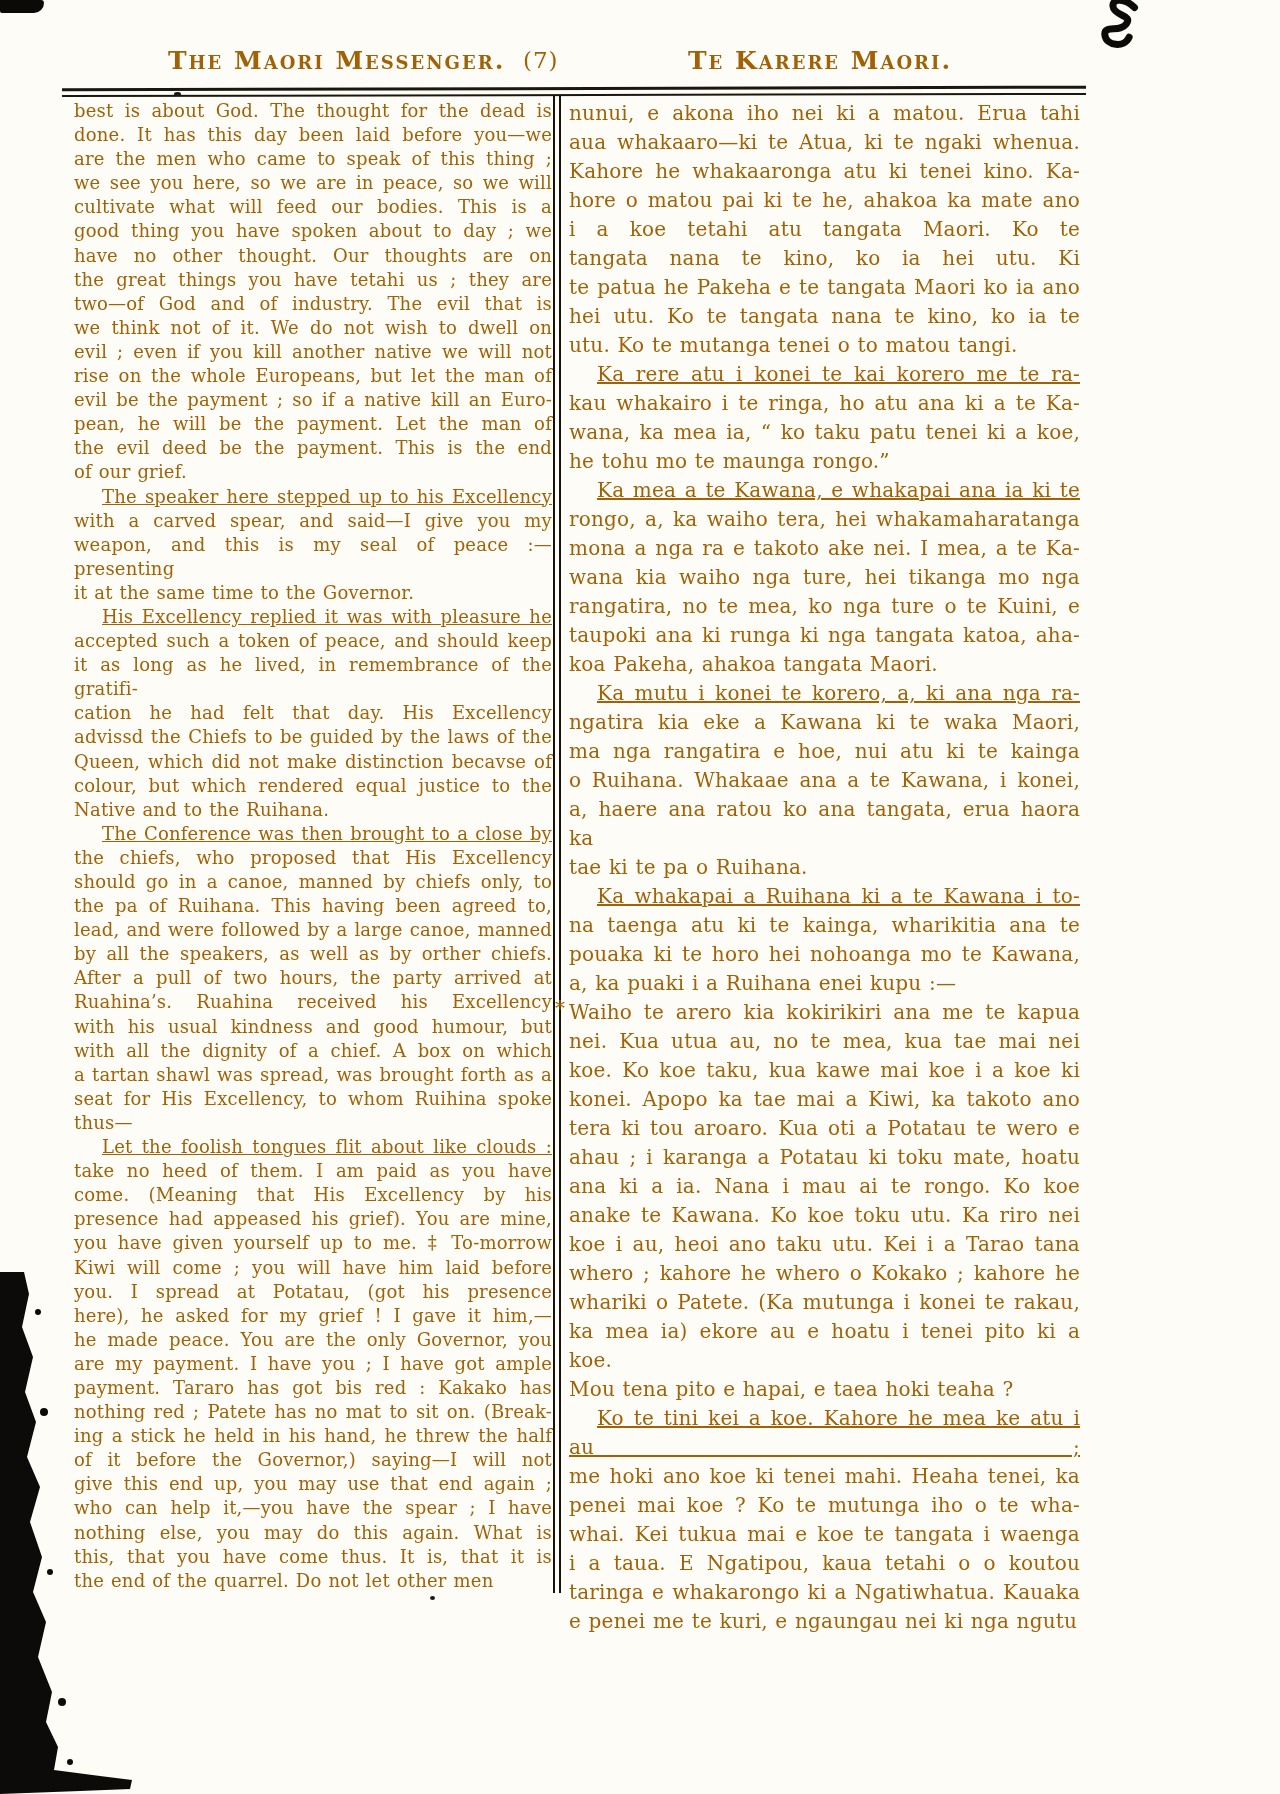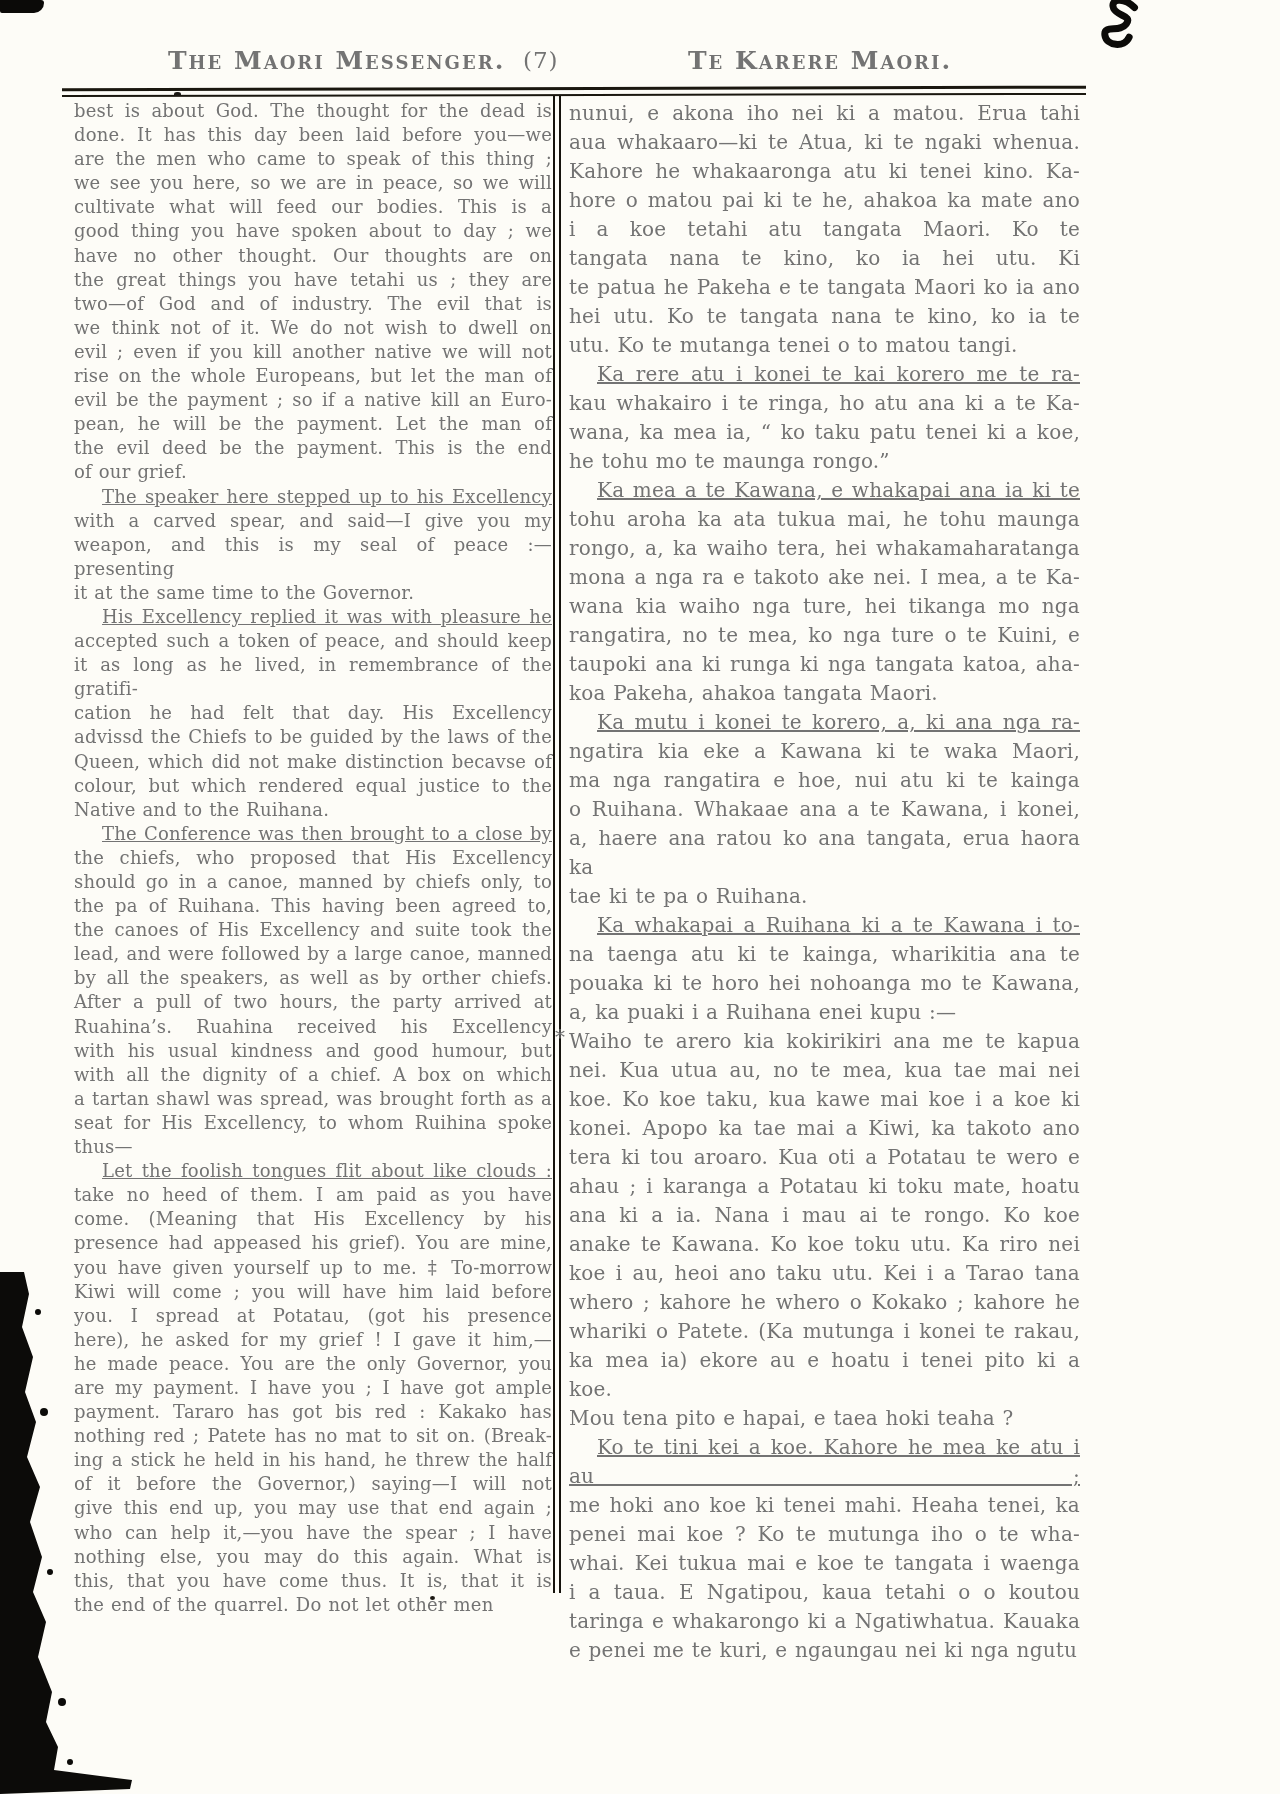--- a/index.html
+++ b/index.html
@@ -3,21 +3,21 @@
 <meta charset="utf-8">
 <style>
   html,body { margin:0; padding:0; background:#e8e6df; }
   .page {
     position:relative;
     width:1280px; height:1794px;
     margin:0 auto;
     background:#fdfcf7;
     overflow:hidden;
     font-family:"DejaVu Serif","Liberation Serif",serif;
-    color:#737373;
+    color:#a16207;
   }
   
   .header-title {
     position:absolute;
     font-variant:small-caps;
     font-weight:bold;
     font-size:25px;
     letter-spacing:2px;
     white-space:nowrap;
   }
@@ -105,21 +105,20 @@
         <div class="line">advissd the Chiefs to be guided by the laws of the</div>
         <div class="line">Queen, which did not make distinction becavse of</div>
         <div class="line">colour, but which rendered equal justice to the</div>
         <div class="line">Native and to the Ruihana.</div>
       </div>
       <div class="para indent">
         <div class="line">The Conference was then brought to a close by</div>
         <div class="line">the chiefs, who proposed that His Excellency</div>
         <div class="line">should go in a canoe, manned by chiefs only, to</div>
         <div class="line">the pa of Ruihana.  This having been agreed to,</div>
-        <div class="line">the canoes of His Excellency and suite took the</div>
         <div class="line">lead, and were followed by a large canoe, manned</div>
         <div class="line">by all the speakers, as well as by orther chiefs.</div>
         <div class="line">After a pull of two hours, the party arrived at</div>
         <div class="line">Ruahina’s.  Ruahina received his Excellency</div>
         <div class="line">with his usual kindness and good humour, but</div>
         <div class="line">with all the dignity of a chief.  A box on which</div>
         <div class="line">a tartan shawl was spread, was brought forth as a</div>
         <div class="line">seat for His Excellency, to whom Ruihina spoke</div>
         <div class="line">thus—</div>
       </div>
@@ -158,21 +157,20 @@
         <div class="line">utu.  Ko te mutanga tenei o to matou tangi.</div>
       </div>
       <div class="para indent">
         <div class="line">Ka rere atu i konei te kai korero me te ra-</div>
         <div class="line">kau whakairo i te ringa, ho atu ana ki a te Ka-</div>
         <div class="line">wana, ka mea ia, “ ko taku patu tenei ki a koe,</div>
         <div class="line">he tohu mo te maunga rongo.”</div>
       </div>
       <div class="para indent">
         <div class="line">Ka mea a te Kawana, e whakapai ana ia ki te</div>
-        <div class="line">tohu aroha ka ata tukua mai, he tohu maunga</div>
         <div class="line">rongo, a, ka waiho tera, hei whakamaharatanga</div>
         <div class="line">mona a nga ra e takoto ake nei.  I mea, a te Ka-</div>
         <div class="line">wana kia waiho nga ture, hei tikanga mo nga</div>
         <div class="line">rangatira, no te mea, ko nga ture o te Kuini, e</div>
         <div class="line">taupoki ana ki runga ki nga tangata katoa, aha-</div>
         <div class="line">koa Pakeha, ahakoa tangata Maori.</div>
       </div>
       <div class="para indent">
         <div class="line">Ka mutu i konei te korero, a, ki ana nga ra-</div>
         <div class="line">ngatira kia eke a Kawana ki te waka Maori,</div>

